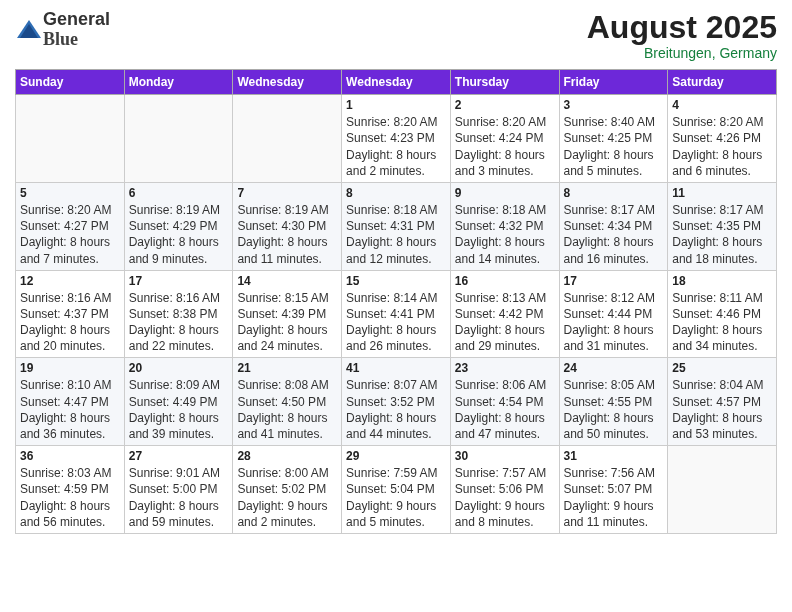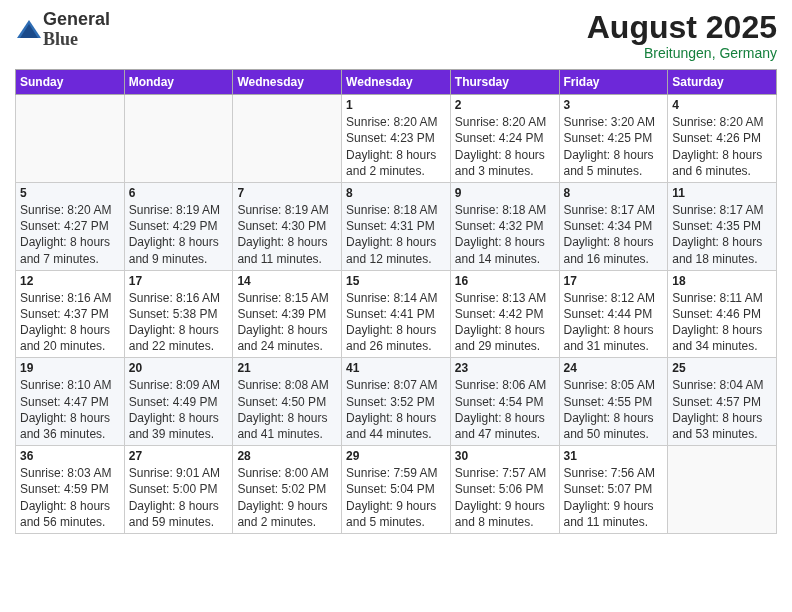--- a/index.html
+++ b/index.html
@@ -137,21 +137,21 @@
 Daylight: 8 hours and 2 minutes.</div>
           </td>
           <td>
             <div class="day-num">2</div>
             <div class="day-info">Sunrise: 8:20 AM
 Sunset: 4:24 PM
 Daylight: 8 hours and 3 minutes.</div>
           </td>
           <td>
             <div class="day-num">3</div>
-            <div class="day-info">Sunrise: 3:20 AM
+            <div class="day-info">Sunrise: 8:40 AM
 Sunset: 4:25 PM
 Daylight: 8 hours and 5 minutes.</div>
           </td>
           <td>
             <div class="day-num">4</div>
             <div class="day-info">Sunrise: 8:20 AM
 Sunset: 4:26 PM
 Daylight: 8 hours and 6 minutes.</div>
           </td>
         </tr>
@@ -202,21 +202,21 @@
         <tr>
           <td>
             <div class="day-num">12</div>
             <div class="day-info">Sunrise: 8:16 AM
 Sunset: 4:37 PM
 Daylight: 8 hours and 20 minutes.</div>
           </td>
           <td>
             <div class="day-num">17</div>
             <div class="day-info">Sunrise: 8:16 AM
-Sunset: 5:38 PM
+Sunset: 8:38 PM
 Daylight: 8 hours and 22 minutes.</div>
           </td>
           <td>
             <div class="day-num">14</div>
             <div class="day-info">Sunrise: 8:15 AM
 Sunset: 4:39 PM
 Daylight: 8 hours and 24 minutes.</div>
           </td>
           <td>
             <div class="day-num">15</div>

